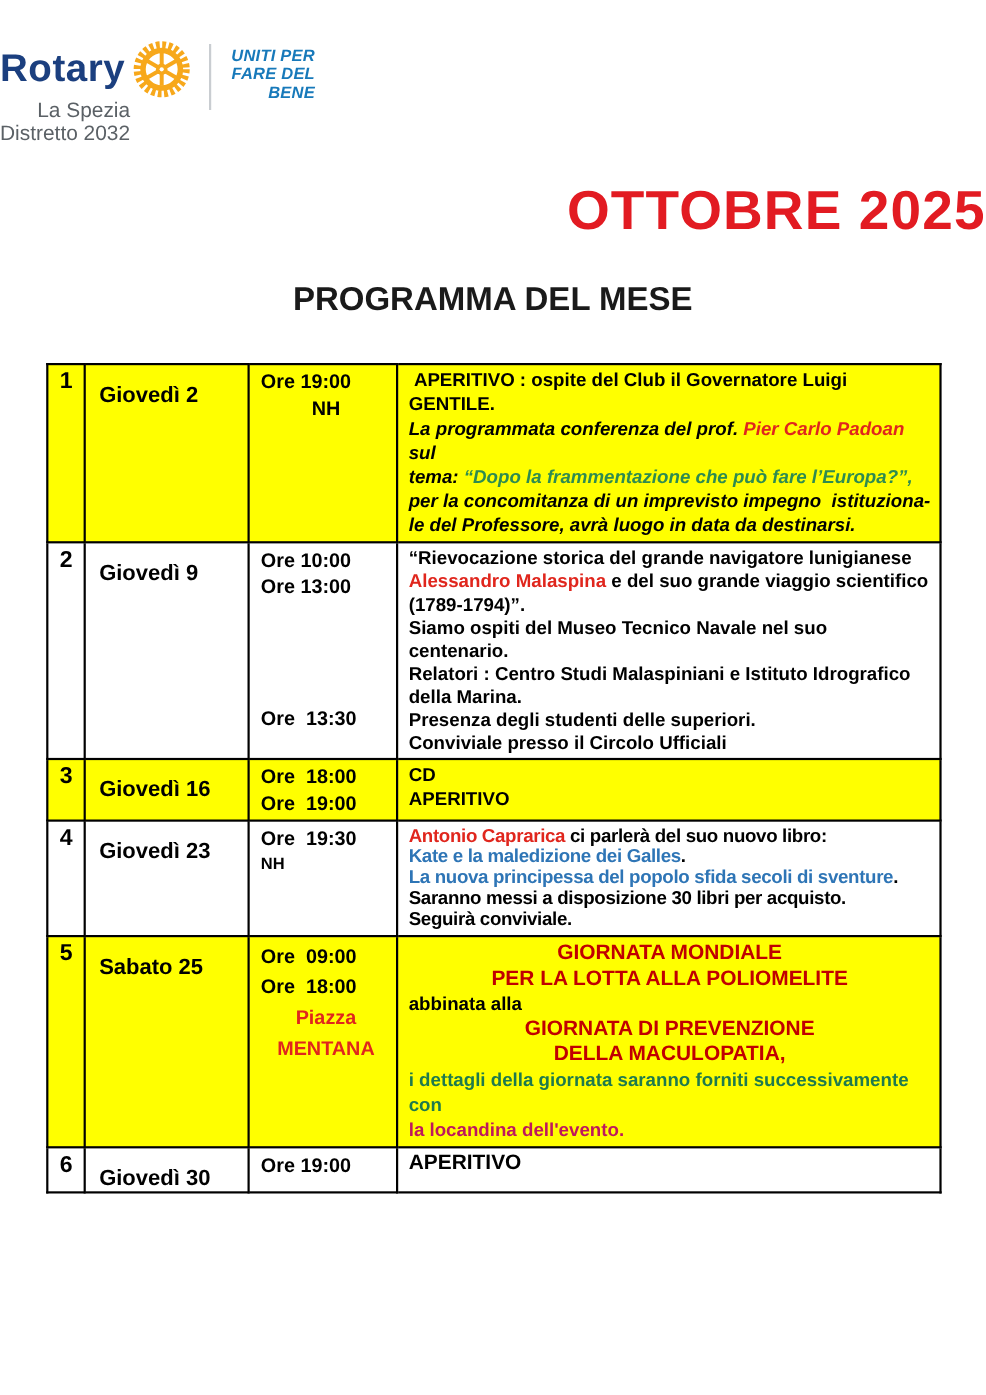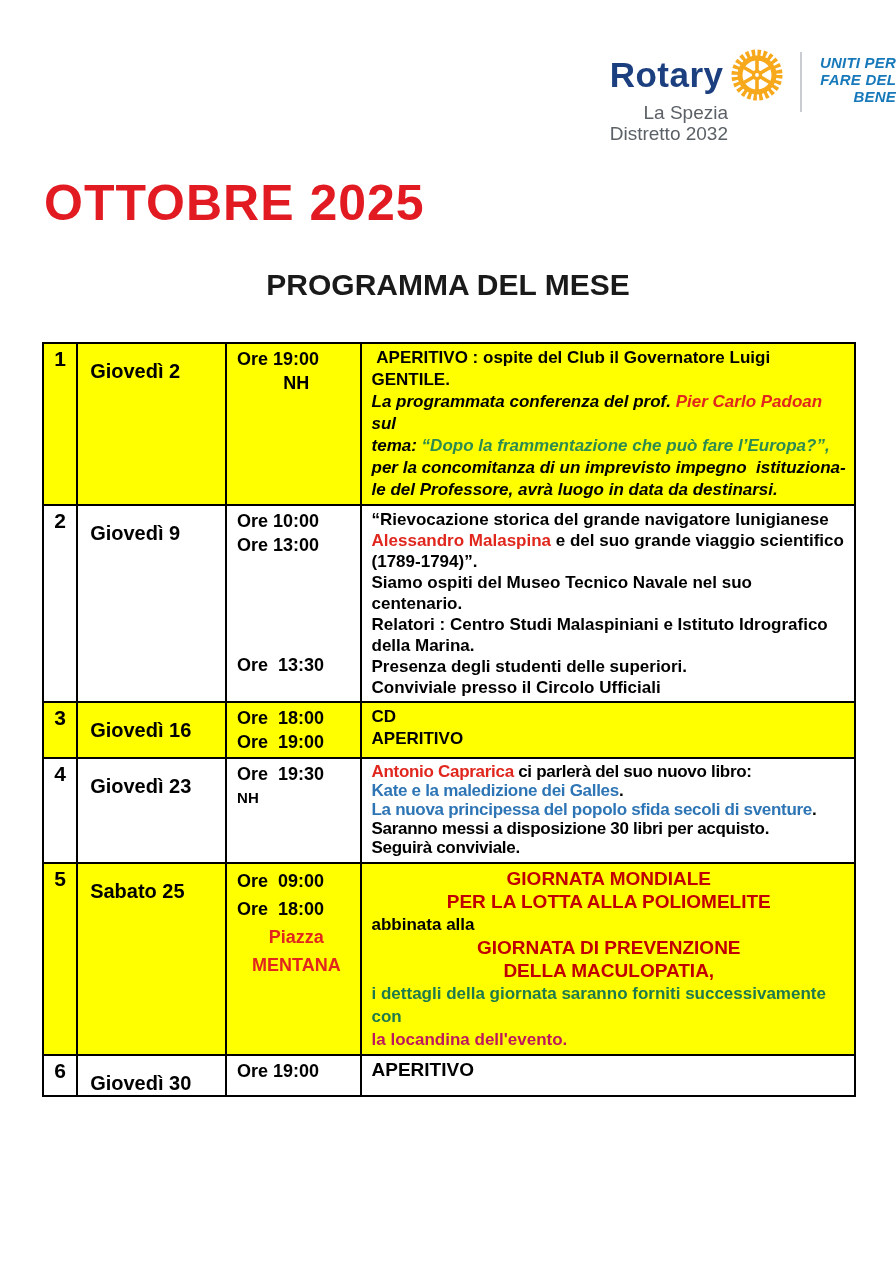--- a/index.html
+++ b/index.html
@@ -6,31 +6,31 @@
   html,body { background:#ffffff; }
   body {
     width:896px; height:1268px;
     font-family:"Liberation Sans", sans-serif;
     font-weight:bold; color:#000;
     overflow:hidden;
   }
   .page { width:896px; height:1268px; position:relative; }
 
   
-  .logo-row { display:flex; justify-content:flex-end; align-items:flex-start; padding-top:48px; }
+  .logo-row { display:flex; justify-content:flex-start; align-items:flex-start; padding-top:36px; }
   .logo-left { display:flex; flex-direction:column; }
   .logo-top { display:flex; align-items:center; gap:6px; }
   .rotary-word { font-size:35px; letter-spacing:0.5px; color:var(--navy); }
   .wheel { width:54px; height:54px; }
   .logo-sub { text-align:right; margin-right:58px; color:var(--logo-gray); font-weight:normal; font-size:19px; line-height:21px; }
   .logo-divider { width:2px; height:60px; background:#c9cdd1; margin:4px 18px 0 14px; }
   .logo-tagline { margin-top:6px; text-align:right; font-style:italic; font-size:15px; line-height:17px; color:var(--tagline-blue); letter-spacing:0.2px; }
 
   
-  .month-title { margin-top:30px; text-align:left; font-size:50px; color:var(--title-red); letter-spacing:1px;padding-left:44px; }
+  .month-title { margin-top:30px; text-align:right; font-size:50px; color:var(--title-red); letter-spacing:1px;padding-left:44px; }
   .program-title { margin-top:36px; text-align:center; font-size:30px; color:#1a1a1a; }
   .year-subtitle { margin-top:24px; text-align:center; font-size:22px; color:#1a1a1a; }
 
   
   table.program { border-collapse:collapse; table-layout:fixed; width:814px; margin:40px 0 0 42px; }
   td { border:2px solid #000; vertical-align:top; }
   tr.hl td { background:var(--row-yellow); }
   td.c-num { width:33px; text-align:center; font-size:21px; padding-top:3px; }
   td.c-day { width:144px; font-size:20px; padding:16px 0 0 12px; }
   td.c-time { width:130px; font-size:18px; padding:3px 4px 3px 10px; }

